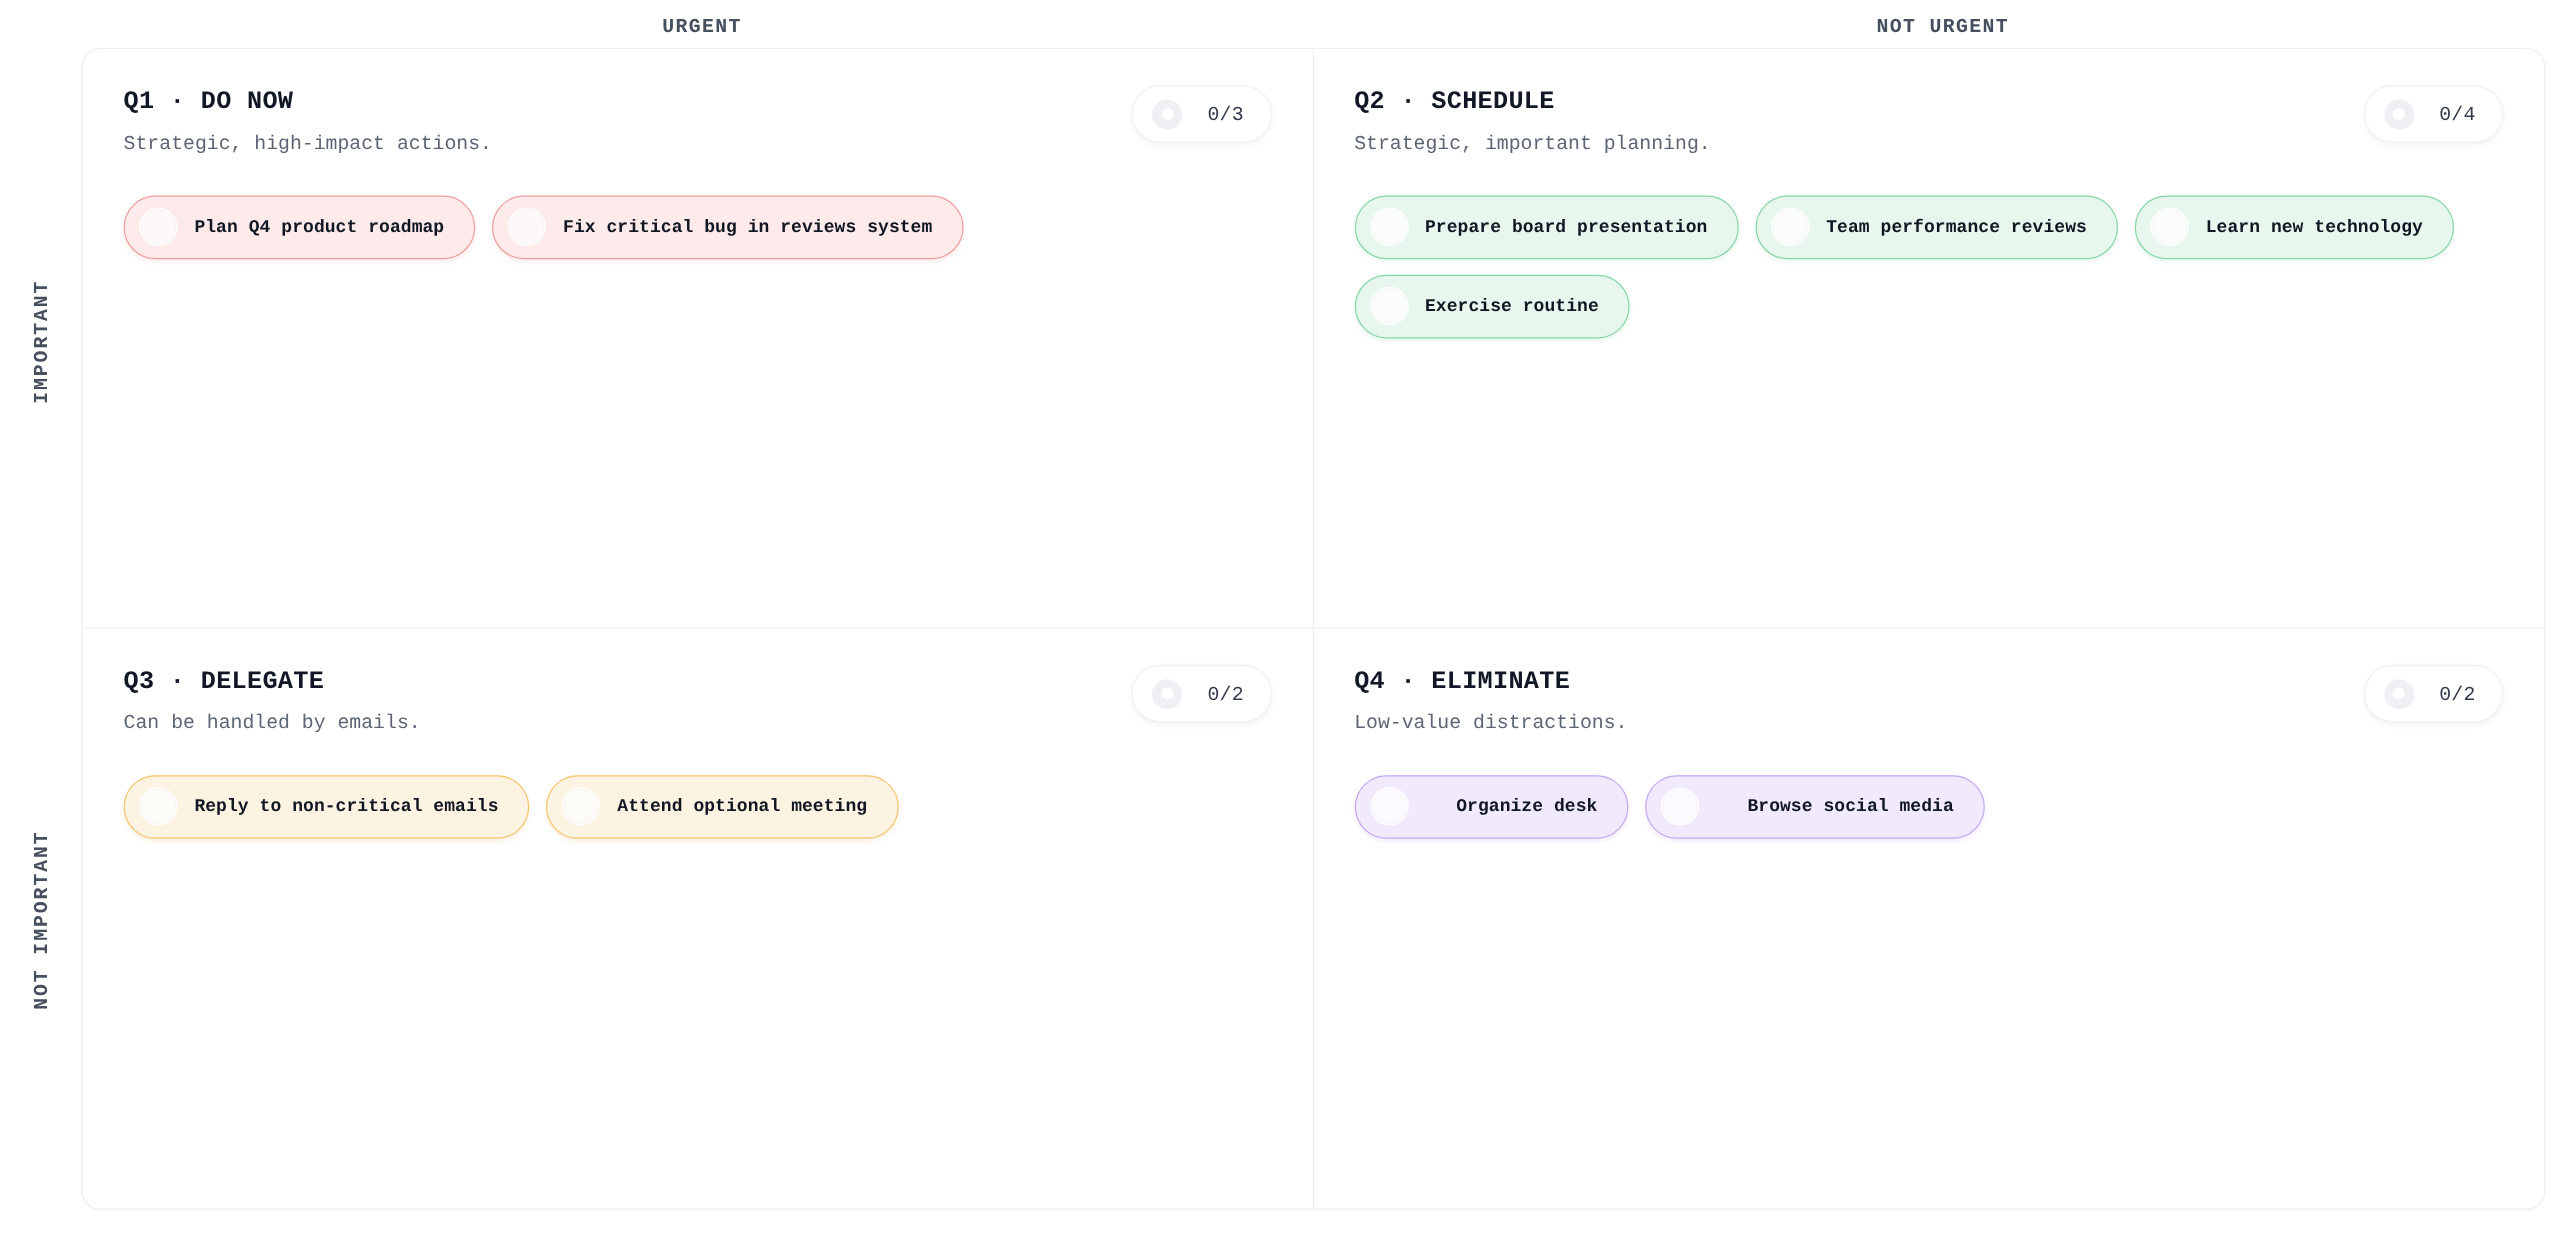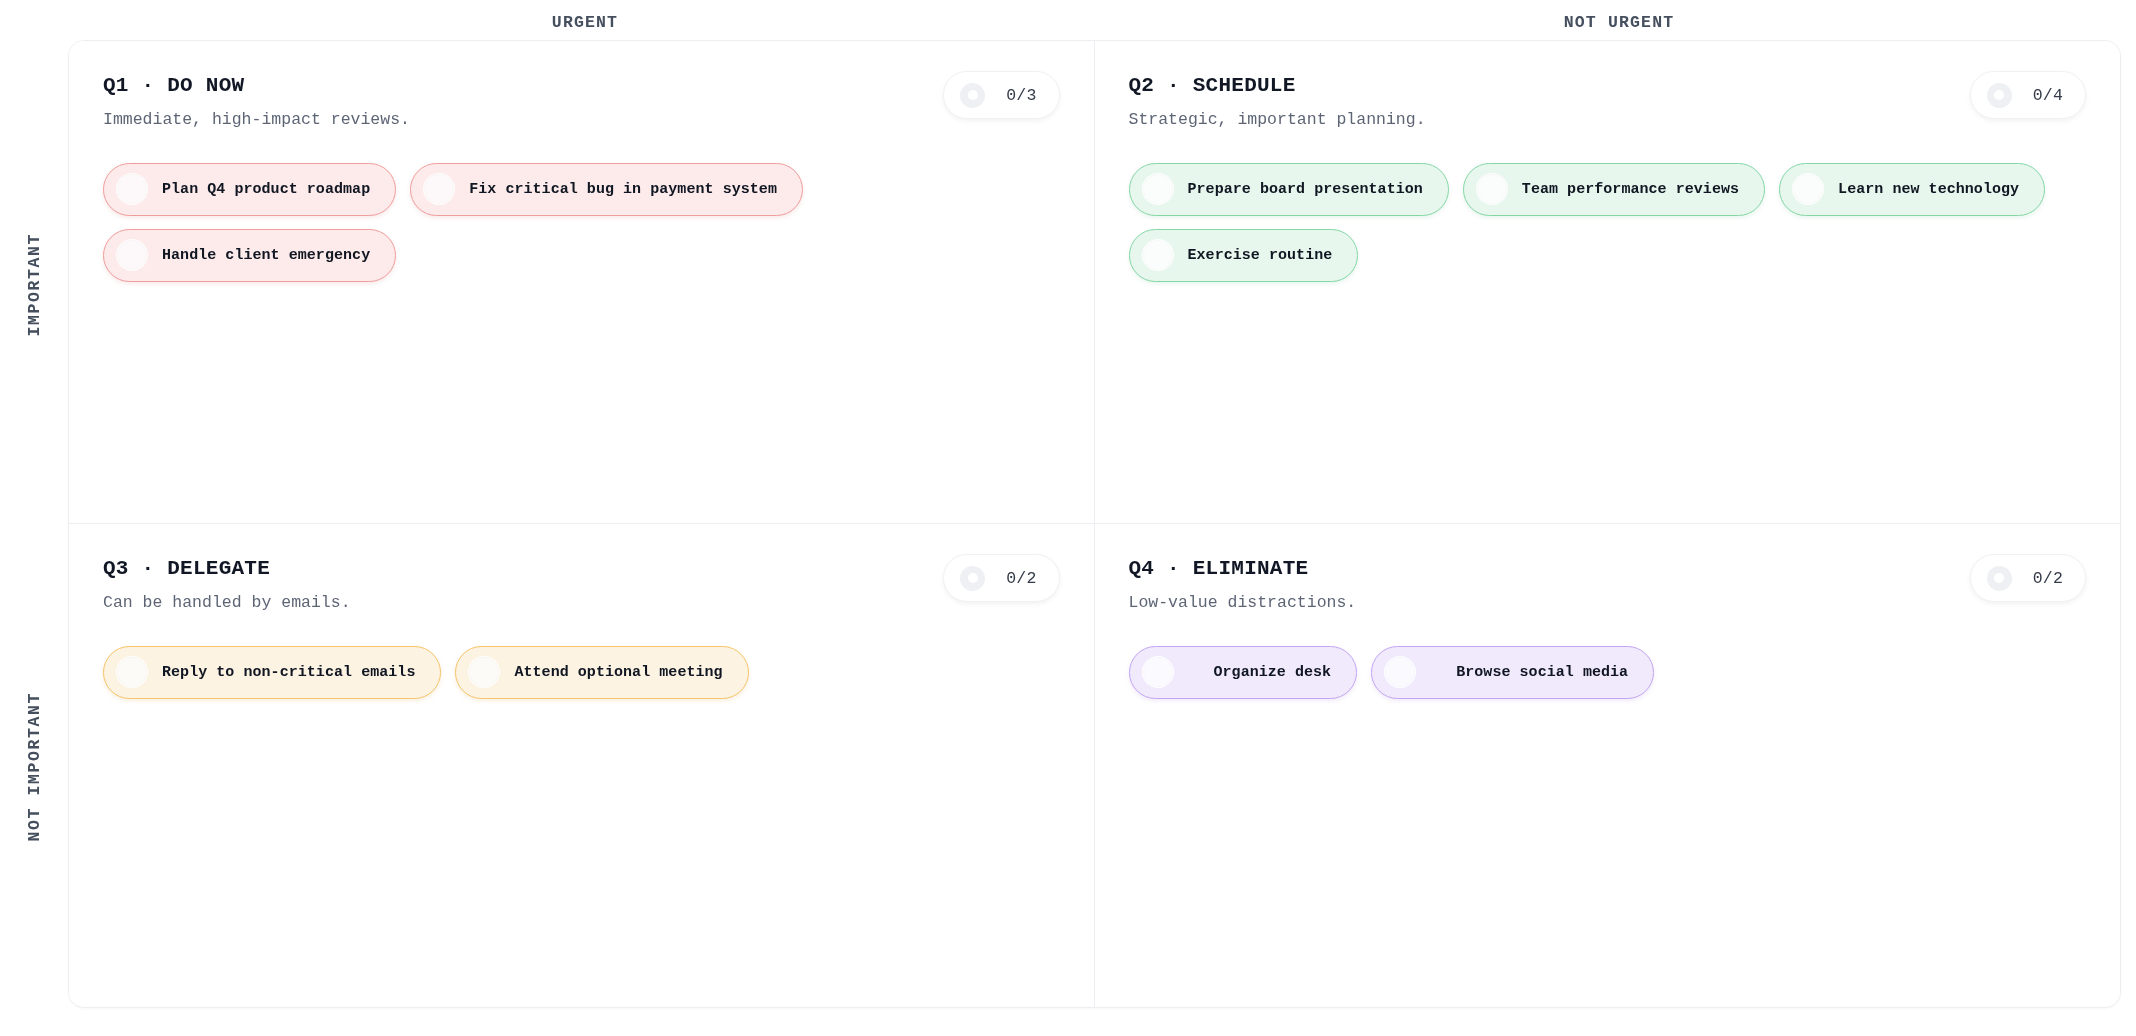--- a/index.html
+++ b/index.html
@@ -209,39 +209,35 @@
     </div>
     <div class="row-header">
       <span>NOT IMPORTANT</span>
     </div>
   </div>
 
   <div class="matrix">
 
     <section class="quadrant q1 b-right b-bottom">
       <h2 class="q-title">Q1 · DO NOW</h2>
-      <p class="q-subtitle">Immediate, high-impact reviews.</p>
+      <p class="q-subtitle">Strategic, high-impact actions.</p>
 
       <div class="q-badge">
         <span class="badge-ring"></span>
         <span class="badge-count">0/3</span>
       </div>
 
       <div class="tasks">
         <div class="task">
           <span class="task-check"></span>
           <span>Plan Q4 product roadmap</span>
         </div>
         <div class="task">
           <span class="task-check"></span>
-          <span>Fix critical bug in payment system</span>
-        </div>
-        <div class="task">
-          <span class="task-check"></span>
-          <span>Handle client emergency</span>
+          <span>Fix critical bug in reviews system</span>
         </div>
       </div>
     </section>
 
     <section class="quadrant q2 b-bottom">
       <h2 class="q-title">Q2 · SCHEDULE</h2>
       <p class="q-subtitle">Strategic, important planning.</p>
 
       <div class="q-badge">
         <span class="badge-ring"></span>

